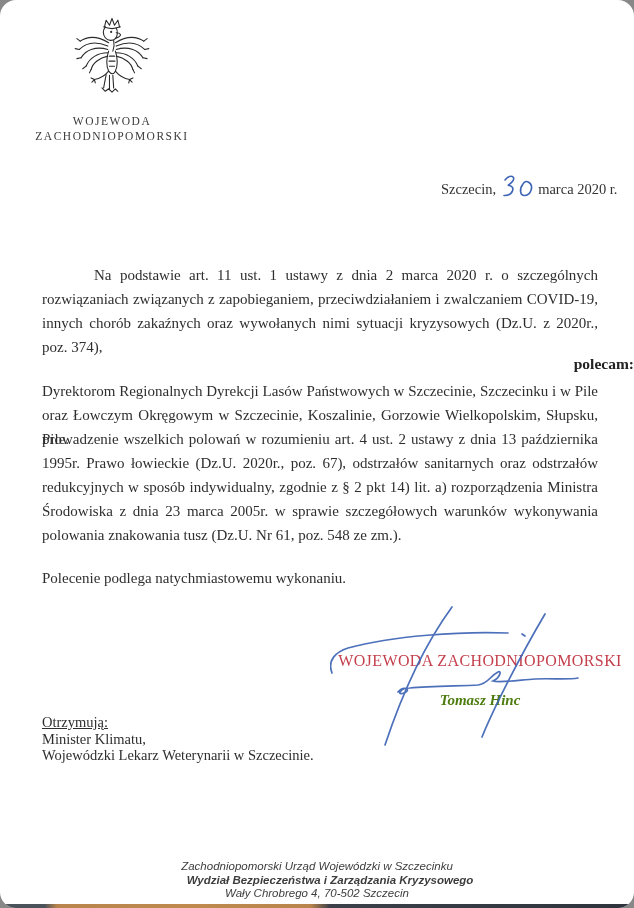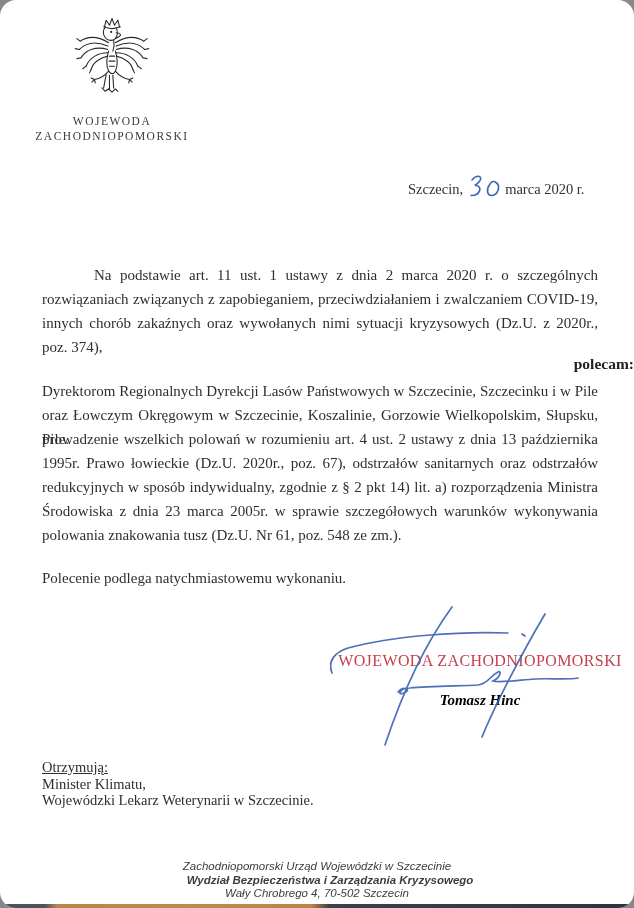--- a/index.html
+++ b/index.html
@@ -31,21 +31,21 @@
     font-size: 11.5px;
     letter-spacing: 1.5px;
     color: #3a3a3a;
     line-height: 15px;
     white-space: nowrap;
   }
 
   
   .dateline {
     position: absolute;
-    left: 408px;
+    left: 441px;
     top: 166px;
     font-size: 14.5px;
     color: #333;
     display: flex;
     align-items: baseline;
     white-space: nowrap;
   }
   .dateline .hand-day {
     display: inline-block;
     width: 38px;
@@ -123,21 +123,20 @@
   }
 
   
   .recipients {
     position: absolute;
     left: 42px;
     top: 714px;
     font-size: 14.5px;
     line-height: 16.5px;
     color: #2e2e2e;
-    margin-top: 45px;
   }
   .recipients .heading { text-decoration: underline; }
 
   
   .footer {
     position: absolute;
     left: 0;
     top: 860px;
     width: 634px;
     text-align: center;
@@ -222,21 +221,21 @@
   <div class="order-word">polecam:</div>
 
   <div class="bodytext para2">Dyrektorom Regionalnych Dyrekcji Lasów Państwowych w Szczecinie, Szczecinku i w Pile oraz Łowczym Okręgowym w Szczecinie, Koszalinie, Gorzowie Wielkopolskim, Słupsku, Pile.</div>
 
   <div class="bodytext para3">prowadzenie wszelkich polowań w rozumieniu art. 4 ust. 2 ustawy z dnia 13 października 1995r. Prawo łowieckie (Dz.U. 2020r., poz. 67), odstrzałów sanitarnych oraz odstrzałów redukcyjnych w sposób indywidualny, zgodnie z § 2 pkt 14) lit. a) rozporządzenia Ministra Środowiska z dnia 23 marca 2005r. w sprawie szczegółowych warunków wykonywania polowania znakowania tusz  (Dz.U. Nr 61, poz. 548 ze zm.).</div>
 
   <div class="closing">Polecenie podlega natychmiastowemu wykonaniu.</div>
 
   <div class="signature">
     <div class="stamp-title" style="color:#c4404d">WOJEWODA ZACHODNIOPOMORSKI</div>
-    <div class="stamp-name" style="color:#000000">Tomasz Hinc</div>
+    <div class="stamp-name" style="color:#4d7c0f">Tomasz Hinc</div>
     <svg class="ink-strokes" viewBox="0 0 300 150" fill="none" stroke="#3e64b5" stroke-width="1.7" stroke-linecap="round" opacity="0.92">
 
       <path d="M 2,75 C -3,62 6,54 18,50 C 62,38 132,33 178,35"></path>
 
       <path d="M 68,94 C 74,87 82,92 74,95 C 66,98 70,90 80,90 C 100,88 130,88 148,87 C 158,86 160,78 168,74 C 172,72 170,80 163,83 C 170,85 190,82 205,81 C 220,80 237,82 248,80"></path>
 
       <path d="M 55,147 C 70,102 92,50 122,9"></path>
 
       <path d="M 152,139 C 165,107 192,55 215,16"></path>
 
@@ -244,20 +243,20 @@
     </svg>
   </div>
 
   <div class="recipients">
     <div class="heading">Otrzymują:</div>
     <div>Minister Klimatu,</div>
     <div>Wojewódzki Lekarz Weterynarii w Szczecinie.</div>
   </div>
 
   <div class="footer">
-    <div>Zachodniopomorski Urząd Wojewódzki w Szczecinie</div>
+    <div>Zachodniopomorski Urząd Wojewódzki w Szczecinku</div>
     <div class="bold">Wydział Bezpieczeństwa i Zarządzania Kryzysowego</div>
     <div>Wały Chrobrego 4, 70-502 Szczecin</div>
   </div>
 
   <div class="scan-strip"></div>
 
 </div>
 
 </body></html>

